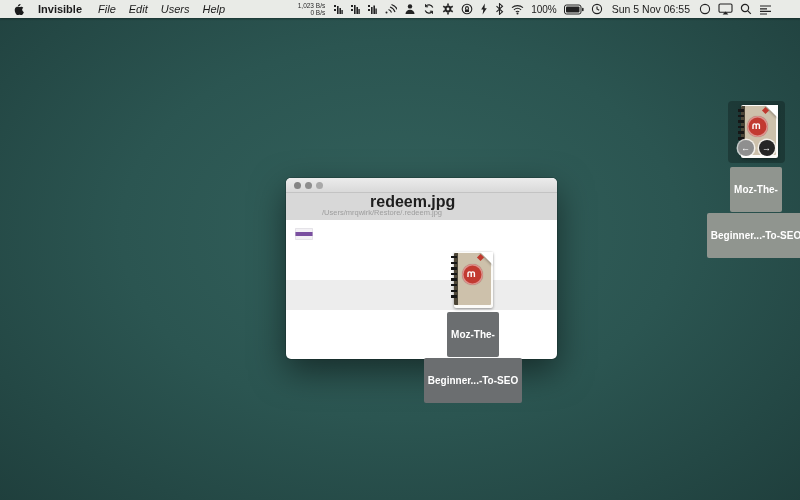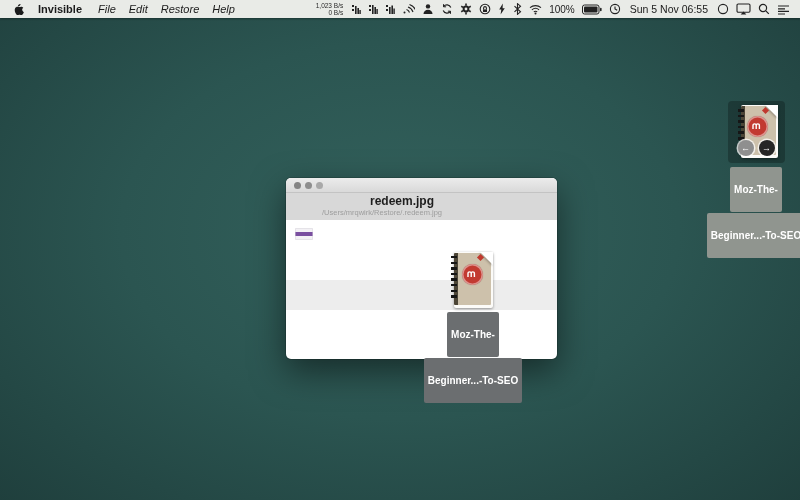--- a/index.html
+++ b/index.html
@@ -14,21 +14,21 @@
     background:var(--menubar_bg,#e9ebe7);
     display:flex;align-items:center;justify-content:space-between;
     font-size:11px;color:#1b1b1b;
     box-shadow:0 1px 2px rgba(0,0,0,.35);
     z-index:50;
   }
   .mb-left{display:flex;align-items:center;height:100%;}
   .mb-left .apple{margin:0 14px 0 13px;display:flex;align-items:center;}
   .appname{font-weight:bold;margin-right:16px;}
   .menuitem{margin-right:13px;font-style:italic;}
-  .mb-right{display:flex;align-items:center;height:100%;padding-right:10px;gap:7px;}
+  .mb-right{display:flex;align-items:center;height:100%;padding-right:28px;gap:7px;}
   .net{font-size:6.5px;line-height:7px;text-align:right;color:#2a2a2a;margin-right:1px;}
   .sicon{display:flex;align-items:center;}
   .sicon svg{display:block;}
   .battpct{font-size:10px;}
   .clocktext{font-size:10.5px;margin:0 2px;}
   
   .appwindow{
     position:absolute;left:286px;top:178px;width:271px;height:181px;
     background:#fff;border-radius:5px;overflow:hidden;
     box-shadow:0 12px 34px rgba(0,0,0,.5),0 0 0 1px rgba(0,0,0,.15);
@@ -51,21 +51,21 @@
       radial-gradient(circle at 30% 38%, #b5372c 0 3px, transparent 3.5px),
       #17120f;
   }
   .thumb-prefs{
     background:
       linear-gradient(to bottom, transparent 0 4px, #7a4fa0 4px 8px, transparent 8px),
       #f3f1f5;
     box-shadow:inset 0 0 0 .5px #d8d5dc;
   }
   .finfo{display:flex;flex-direction:column;line-height:11px;}
-  .fname{font-size:12px;font-weight:bold;color:#1e1e1e;padding-left:48px;}
+  .fname{font-size:16px;font-weight:bold;color:#1e1e1e;padding-left:48px;}
   .fpath{font-size:7.5px;color:#9d9d9d;}
   .stripe-a{height:33px;background:#fff;}
   .stripe-b{height:30px;background:var(--stripe_gray,#ededed);}
   .stripe-c{height:32px;background:#fff;}
   .bottombar{
     height:18px;background:linear-gradient(#e9e9e9,#dadada);
     border-top:1px solid #c6c6c6;position:relative;
     display:flex;align-items:center;
   }
   .gearwrap{position:absolute;left:8px;top:2px;}
@@ -112,21 +112,21 @@
   <div class="mb-left">
     <span class="apple">
       <svg width="11" height="13" viewBox="0 0 12 14" fill="#1b1b1b">
         <path d="M8.3 1c-.1.8-.5 1.5-1 2-.5.5-1.3.9-2 .8-.1-.7.3-1.5.8-2C6.6 1.2 7.5.9 8.3 1z"></path>
         <path d="M10 7.4c0-1.5 1.2-2.2 1.2-2.3-.7-1-1.7-1.1-2.1-1.2-.9-.1-1.8.5-2.2.5-.5 0-1.2-.5-2-.5-1 0-2 .6-2.5 1.5C1.3 7.3 2.1 10.1 3.2 11.6c.5.7 1.1 1.6 1.9 1.5.8 0 1.1-.5 2-.5s1.2.5 2 .5c.8 0 1.4-.7 1.9-1.5.6-.8.8-1.6.8-1.7 0 0-1.7-.6-1.8-2.5z"></path>
       </svg>
     </span>
     <span class="appname">Invisible</span>
     <span class="menuitem">File</span>
     <span class="menuitem">Edit</span>
-    <span class="menuitem">Restore</span>
+    <span class="menuitem">Users</span>
     <span class="menuitem">Help</span>
   </div>
   <div class="mb-right">
     <span class="net">
       <span>1,023 B/s</span><br>
       <span>0 B/s</span>
     </span>
     <span class="sicon">
       <svg width="10" height="11" viewBox="0 0 10 11" fill="#222">
           <rect x="1" y="1" width="2" height="2"></rect>

